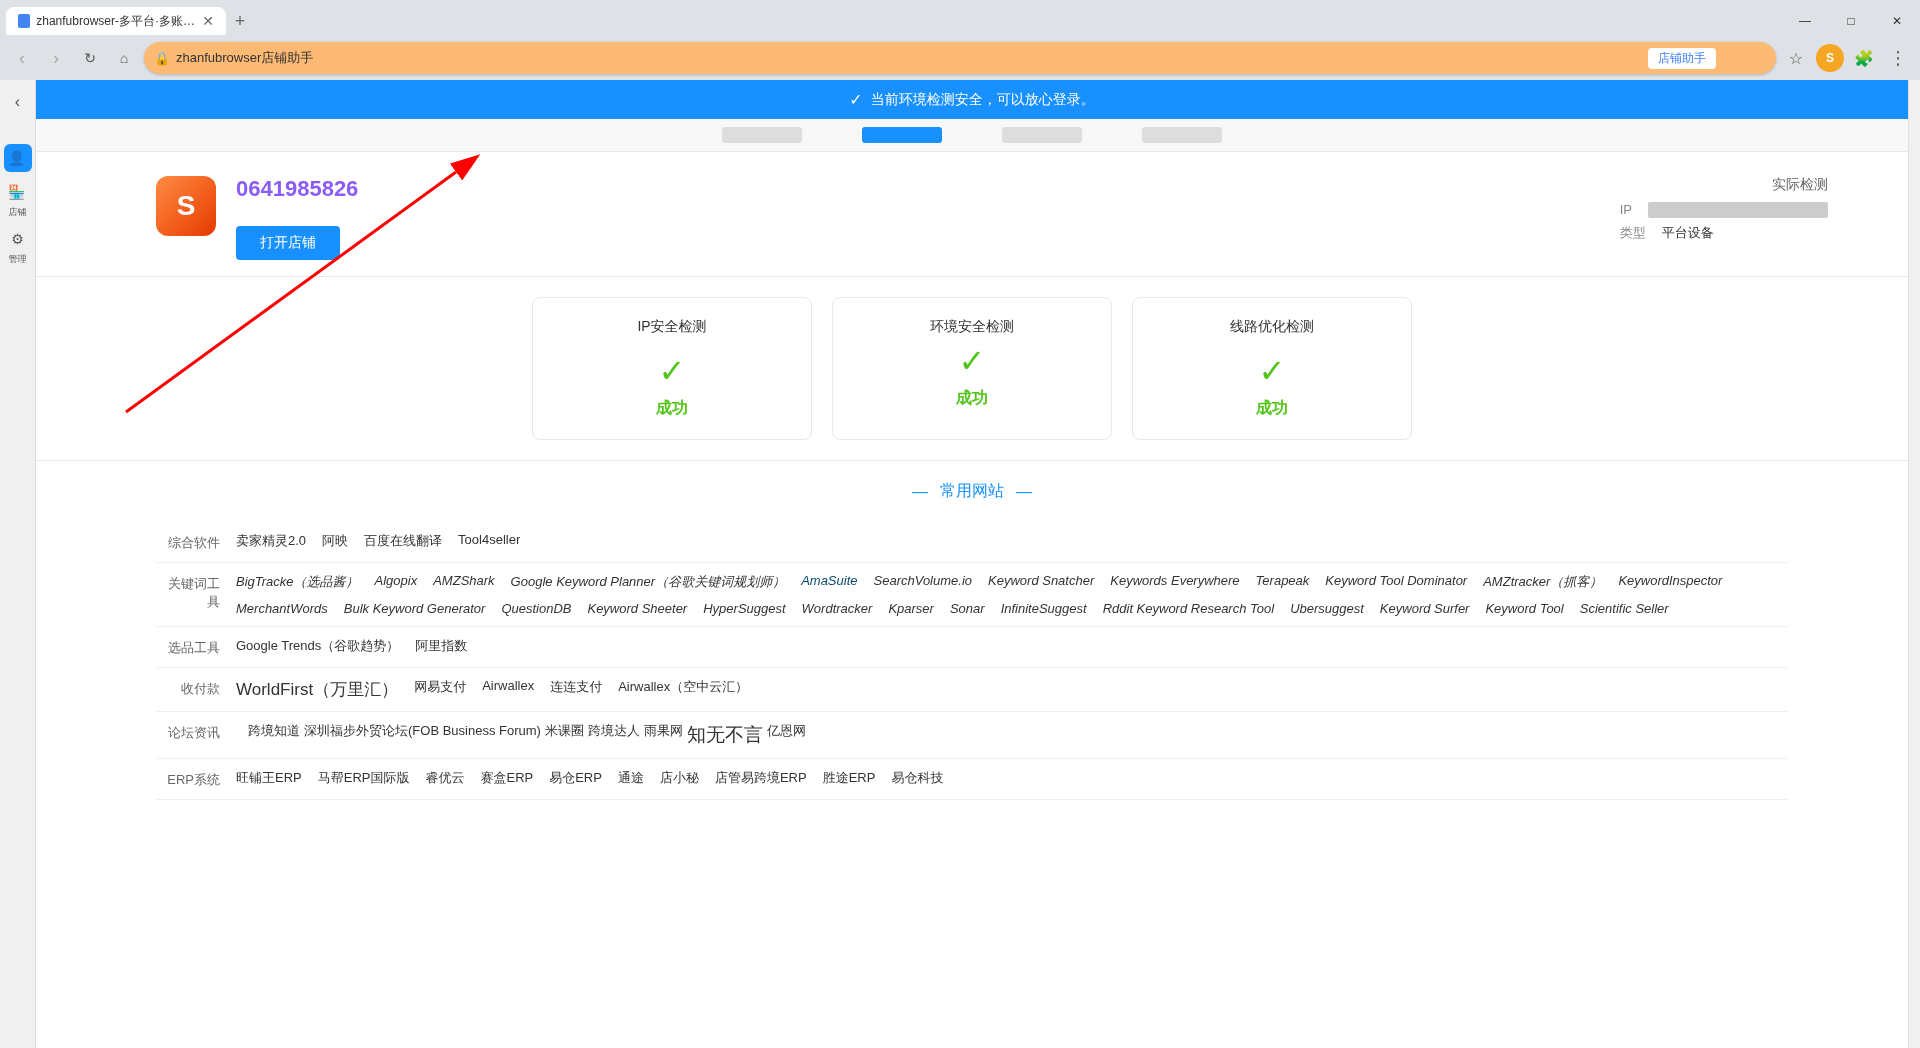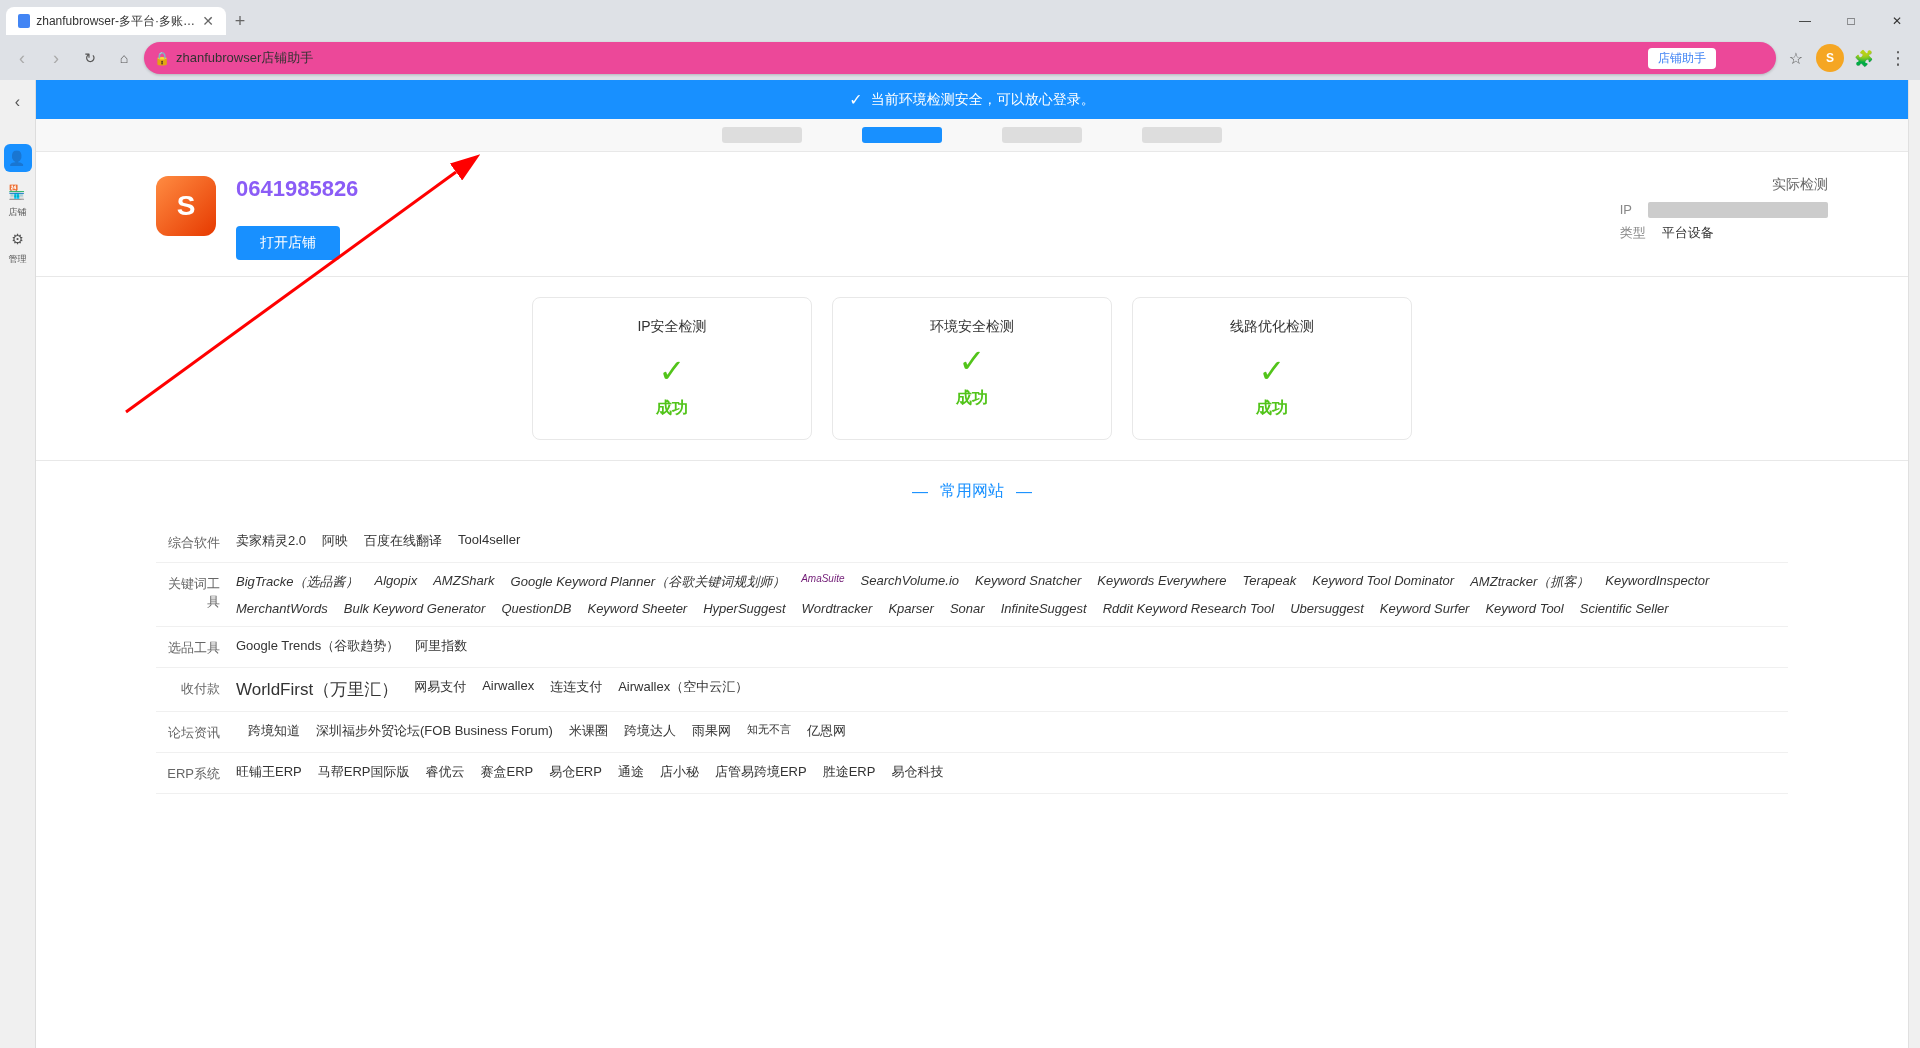--- a/index.html
+++ b/index.html
@@ -31,21 +31,21 @@
   </div>
 
   <div style="background:#dee1e6;padding:4px 8px;display:flex;align-items:center;gap:6px;height:44px;">
     <button style="width:28px;height:28px;border:none;background:none;cursor:pointer;border-radius:50%;color:#aaa;font-size:18px;display:flex;align-items:center;justify-content:center;">‹</button>
     <button style="width:28px;height:28px;border:none;background:none;cursor:pointer;border-radius:50%;color:#aaa;font-size:18px;display:flex;align-items:center;justify-content:center;">›</button>
     <button style="width:28px;height:28px;border:none;background:none;cursor:pointer;border-radius:50%;color:#555;font-size:14px;display:flex;align-items:center;justify-content:center;">↻</button>
     <button style="width:28px;height:28px;border:none;background:none;cursor:pointer;border-radius:50%;color:#555;font-size:14px;display:flex;align-items:center;justify-content:center;">⌂</button>
 
     <div style="flex:1;position:relative;display:flex;align-items:center;">
       <div style="position:absolute;left:10px;color:#5f6368;font-size:13px;z-index:1;">🔒</div>
-      <input type="text" style="width: 100%; height: 32px; border: none; border-radius: 16px; background: #ec4899; padding: 0px 12px 0px 32px; font-size: 13px; color: rgb(51, 51, 51); outline: none; box-shadow: rgba(0, 0, 0, 0.2) 0px 1px 3px;" value="zhanfubrowser店铺助手">
+      <input type="text" style="width: 100%; height: 32px; border: none; border-radius: 16px; background: #fdba74; padding: 0px 12px 0px 32px; font-size: 13px; color: rgb(51, 51, 51); outline: none; box-shadow: rgba(0, 0, 0, 0.2) 0px 1px 3px;" value="zhanfubrowser店铺助手">
       <div style="position:absolute;right:60px;background:#ffffff;color:#4285f4;border-radius:4px;padding:2px 10px;font-size:12px;">店铺助手</div>
     </div>
 
     <div style="width:28px;height:28px;display:flex;align-items:center;justify-content:center;cursor:pointer;color:#555;font-size:16px;">☆</div>
     <div style="width:28px;height:28px;border-radius:50%;background:#f5a623;display:flex;align-items:center;justify-content:center;color:white;font-size:12px;font-weight:bold;">S</div>
     <div style="width:28px;height:28px;display:flex;align-items:center;justify-content:center;cursor:pointer;color:#555;font-size:16px;">🧩</div>
     <div style="width:28px;height:28px;display:flex;align-items:center;justify-content:center;cursor:pointer;color:#555;font-size:18px;">⋮</div>
   </div>
 </div>
 
@@ -150,21 +150,21 @@
               <span style="font-size: 13px; color: rgb(51, 51, 51); cursor: pointer;">Tool4seller</span>
             </div>
           </div>
           <div style="display: flex; padding: 10px 0px; border-bottom: 1px solid rgb(240, 240, 240); align-items: flex-start;">
             <div style="width: 80px; min-width: 80px; font-size: 13px; color: rgb(102, 102, 102); padding-top: 2px; text-align: right; padding-right: 16px;">关键词工具</div>
             <div style="display: flex; flex-wrap: wrap; gap: 10px 16px; font-style: italic;">
               <span style="font-size: 13px; color: rgb(51, 51, 51); cursor: pointer;">BigTracke（选品酱）</span>
               <span style="font-size: 13px; color: rgb(51, 51, 51); cursor: pointer;">Algopix</span>
               <span style="font-size: 13px; color: rgb(51, 51, 51); cursor: pointer;">AMZShark</span>
               <span style="font-size: 13px; color: rgb(51, 51, 51); cursor: pointer;">Google Keyword Planner（谷歌关键词规划师）</span>
-              <span style="font-size: 10px; color: #701a75; cursor: pointer;">AmaSuite</span>
+              <span style="font-size: 13px; color: #0c4a6e; cursor: pointer;">AmaSuite</span>
               <span style="font-size: 13px; color: rgb(51, 51, 51); cursor: pointer;">SearchVolume.io</span>
               <span style="font-size: 13px; color: rgb(51, 51, 51); cursor: pointer;">Keyword Snatcher</span>
               <span style="font-size: 13px; color: rgb(51, 51, 51); cursor: pointer;">Keywords Everywhere</span>
               <span style="font-size: 13px; color: rgb(51, 51, 51); cursor: pointer;">Terapeak</span>
               <span style="font-size: 13px; color: rgb(51, 51, 51); cursor: pointer;">Keyword Tool Dominator</span>
               <span style="font-size: 13px; color: rgb(51, 51, 51); cursor: pointer;">AMZtracker（抓客）</span>
               <span style="font-size: 13px; color: rgb(51, 51, 51); cursor: pointer;">KeywordInspector</span>
               <span style="font-size: 13px; color: rgb(51, 51, 51); cursor: pointer;">MerchantWords</span>
               <span style="font-size: 13px; color: rgb(51, 51, 51); cursor: pointer;">Bulk Keyword Generator</span>
               <span style="font-size: 13px; color: rgb(51, 51, 51); cursor: pointer;">QuestionDB</span>
@@ -193,27 +193,27 @@
             <div style="display: flex; flex-wrap: wrap; gap: 10px 16px;">
               <span style="font-size: 17px; color: rgb(51, 51, 51); cursor: pointer;">WorldFirst（万里汇）</span>
               <span style="font-size: 13px; color: rgb(51, 51, 51); cursor: pointer;">网易支付</span>
               <span style="font-size: 13px; color: rgb(51, 51, 51); cursor: pointer;">Airwallex</span>
               <span style="font-size: 13px; color: rgb(51, 51, 51); cursor: pointer;">连连支付</span>
               <span style="font-size: 13px; color: rgb(51, 51, 51); cursor: pointer;">Airwallex（空中云汇）</span>
             </div>
           </div>
           <div style="display: flex; padding: 10px 0px; border-bottom: 1px solid rgb(240, 240, 240); align-items: flex-start;">
             <div style="width: 80px; min-width: 80px; font-size: 13px; color: rgb(102, 102, 102); padding-top: 2px; text-align: right; padding-right: 16px;">论坛资讯</div>
-            <div style="display: flex; flex-wrap: wrap; gap: 10px 16px; padding-left: 12px;">
+            <div style="display: flex; flex-wrap: wrap; gap: 10px 4px; padding-left: 12px;">
               <span style="font-size: 13px; color: rgb(51, 51, 51); cursor: pointer;">跨境知道</span>
               <span style="font-size: 13px; color: rgb(51, 51, 51); cursor: pointer;">深圳福步外贸论坛(FOB Business Forum)</span>
               <span style="font-size: 13px; color: rgb(51, 51, 51); cursor: pointer;">米课圈</span>
               <span style="font-size: 13px; color: rgb(51, 51, 51); cursor: pointer;">跨境达人</span>
               <span style="font-size: 13px; color: rgb(51, 51, 51); cursor: pointer;">雨果网</span>
-              <span style="font-size: 11px; color: rgb(51, 51, 51); cursor: pointer;">知无不言</span>
+              <span style="font-size: 19px; color: rgb(51, 51, 51); cursor: pointer;">知无不言</span>
               <span style="font-size: 13px; color: rgb(51, 51, 51); cursor: pointer;">亿恩网</span>
             </div>
           </div>
           <div style="display: flex; padding: 10px 0px; border-bottom: 1px solid rgb(240, 240, 240); align-items: flex-start;">
             <div style="width: 80px; min-width: 80px; font-size: 13px; color: rgb(102, 102, 102); padding-top: 2px; text-align: right; padding-right: 16px;">ERP系统</div>
             <div style="display: flex; flex-wrap: wrap; gap: 10px 16px;">
               <span style="font-size: 13px; color: rgb(51, 51, 51); cursor: pointer;">旺铺王ERP</span>
               <span style="font-size: 13px; color: rgb(51, 51, 51); cursor: pointer;">马帮ERP国际版</span>
               <span style="font-size: 13px; color: rgb(51, 51, 51); cursor: pointer;">睿优云</span>
               <span style="font-size: 13px; color: rgb(51, 51, 51); cursor: pointer;">赛盒ERP</span>

